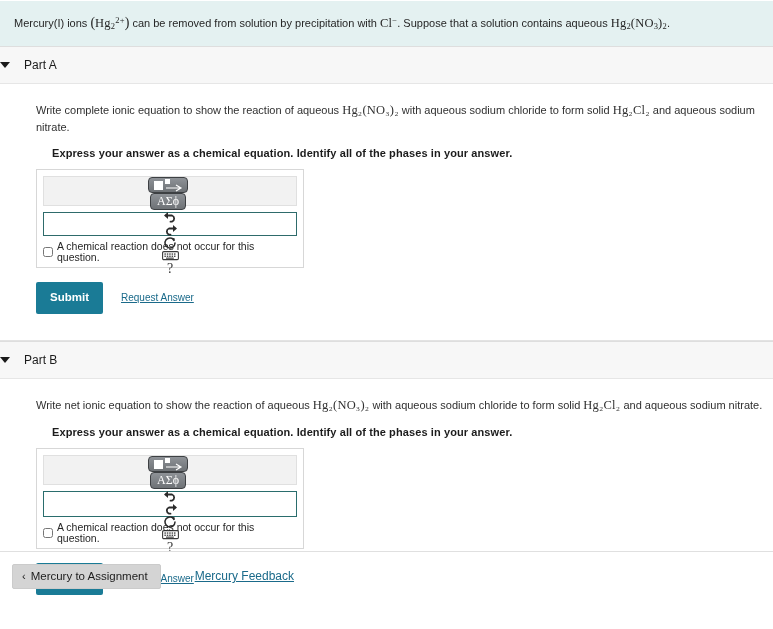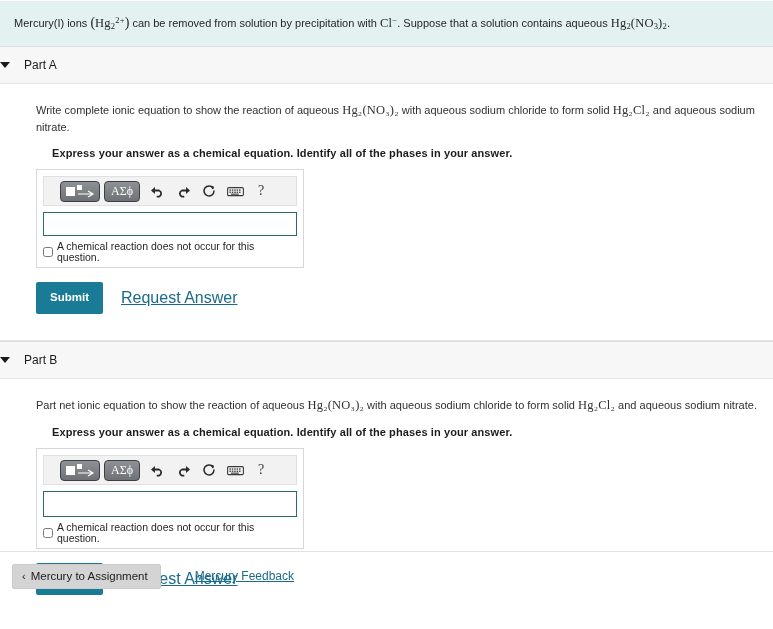--- a/index.html
+++ b/index.html
@@ -83,22 +83,23 @@
     background: #ffffff;
     padding: 6px 6px 4px 6px;
     box-sizing: content-box;
   }
   .answer-toolbar {
     background: #f2f2f2;
     border: 1px solid #e0e0e0;
     height: 30px;
     display: flex;
     align-items: center;
-    padding: 0 16px;
+    padding: 0 4px;
     box-sizing: border-box;
+    flex-direction: column;
   }
   .tb-btn {
     background: linear-gradient(#8e9297, #6e7276);
     border: 1px solid #3d4043;
     border-radius: 4px;
     height: 21px;
     min-width: 36px;
     margin-right: 4px;
     display: flex;
     align-items: center;
@@ -179,21 +180,21 @@
     font-family: "Liberation Sans", sans-serif;
     font-size: 11.5px;
     font-weight: bold;
     padding: 10px 14px;
     cursor: pointer;
     line-height: 1;
   }
   .request-link {
     margin-left: 18px;
     color: #1a6a8a;
-    font-size: 16px;
+    font-size: 10px;
     text-decoration: underline;
     cursor: pointer;
   }
 
   .section-sep {
     border-top: 1px solid #e3e3e3;
     margin-top: 16px;
   }
 
   
@@ -327,21 +328,21 @@
   </div>
 
   <div class="section-sep"></div>
 
   <div class="part-header">
     <span class="caret"></span>
     <span class="part-title">Part B</span>
   </div>
 
   <div class="part-body">
-    <div class="question-line"><span>Part net ionic equation to show the reaction of aqueous </span><span class="mathf">Hg₂(NO₃)₂</span><span> with aqueous sodium chloride to form solid </span><span class="mathf">Hg₂Cl₂</span><span> and aqueous sodium nitrate.</span></div>
+    <div class="question-line"><span>Write net ionic equation to show the reaction of aqueous </span><span class="mathf">Hg₂(NO₃)₂</span><span> with aqueous sodium chloride to form solid </span><span class="mathf">Hg₂Cl₂</span><span> and aqueous sodium nitrate.</span></div>
 
     <div class="instruction-line">Express your answer as a chemical equation. Identify all of the phases in your answer.</div>
 
     <div class="answer-box">
       <div class="answer-toolbar">
         <div class="tb-btn template">
           <svg class="tpl-glyph" width="30" height="14" viewBox="0 0 30 14">
             <rect x="1" y="3" width="9" height="9" fill="#ffffff"></rect>
             <rect x="12" y="1" width="5" height="5" fill="#ffffff"></rect>
             <path d="M13 10 H27 M23 7 L28 10 L23 13" stroke="#ffffff" stroke-width="1.2" fill="none"></path>

